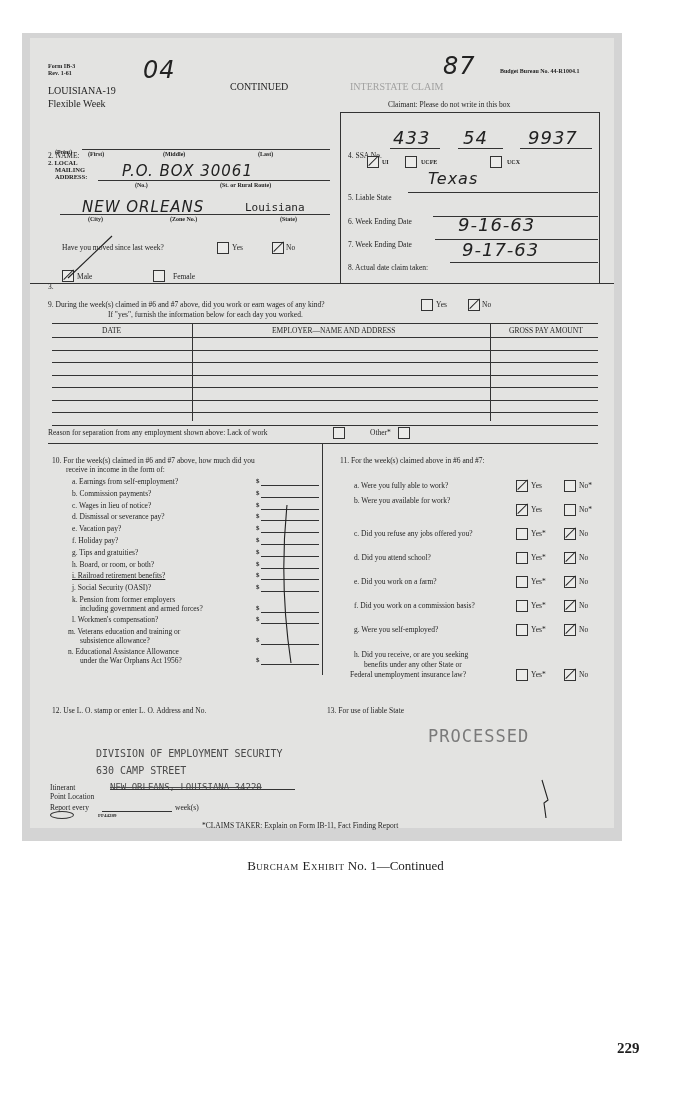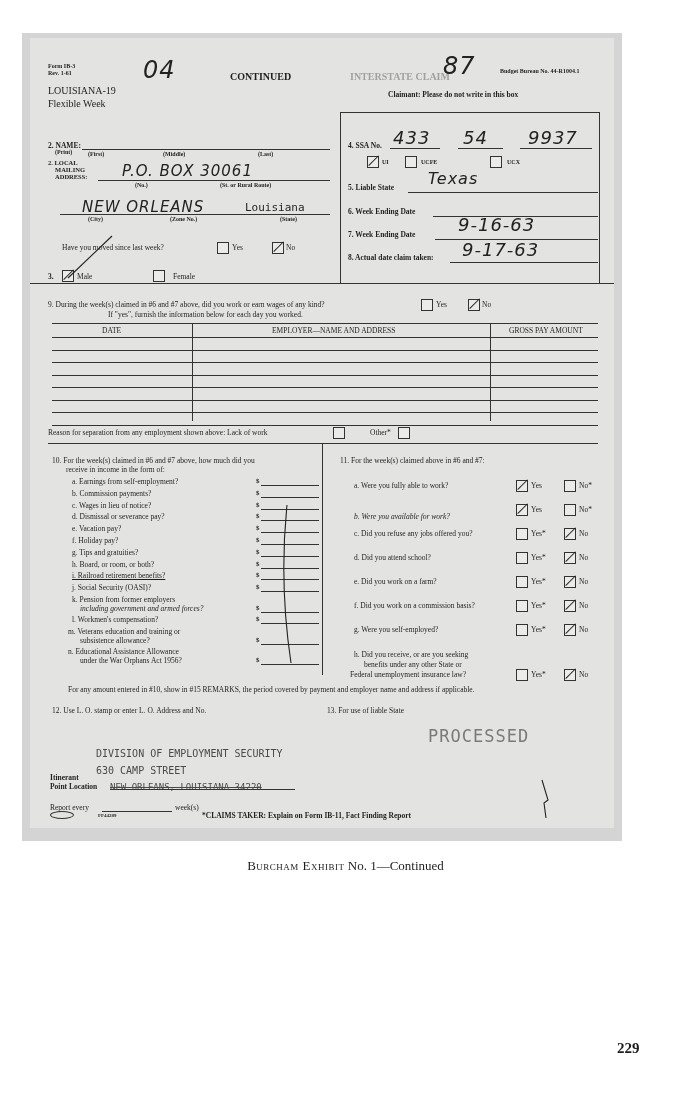--- a/index.html
+++ b/index.html
@@ -4,21 +4,21 @@
 <style>
   html, body { margin:0; padding:0; }
   body { width:691px; height:1094px; background:#ffffff; position:relative; overflow:hidden;
          font-family:"Liberation Serif", "DejaVu Serif", serif; color:#1e1e1e; }
   .scan { position:absolute; left:22px; top:33px; width:600px; height:808px; background:#d4d4d4; }
   .form { position:absolute; left:30px; top:38px; width:584px; height:790px; background:#e3e3e1; }
   .abs { position:absolute; }
   .tiny { font-size:6px; font-weight:bold; line-height:7px; }
   .sm { font-size:7.5px; }
   .md { font-size:9px; }
-  .bold { font-weight:bold; }
+  .bold { font-weight:normal;margin-top:10px; }
   .hand { font-family:"DejaVu Sans", sans-serif; font-style:italic; color:#222; letter-spacing:1px; }
   .line { position:absolute; height:0; border-top:1px solid #333; }
   .vline { position:absolute; width:0; border-left:1px solid #333; }
   .box { position:absolute; width:10px; height:10px; border:1px solid #333; background:#ebebe9; }
   .chk::after { content:""; position:absolute; left:1px; top:-6px; width:14px; height:14px;
                 border-bottom:1.2px solid #222; transform:rotate(-45deg); transform-origin:left bottom; }
   .stamp { font-family:"DejaVu Sans Mono", monospace; color:#4a4a4a; }
   .caption { position:absolute; left:0; width:691px; top:858px; text-align:center; font-size:13px; }
   .caption .sc { font-variant:small-caps; letter-spacing:0.5px; }
   .pageno { position:absolute; left:617px; top:1040px; font-size:15px; font-weight:bold; }
@@ -177,21 +177,21 @@
       <div class="rowlbl" style="left: 42px; top: 521.6px;">h. Board, or room, or both?</div>
       <div class="dollar" style="left: 226px; top: 521.6px;">$</div>
       <div class="line" style="left: 231px; top: 529.6px; width: 58px;"></div>
       <div class="rowlbl" style="left: 42px; top: 533.4px; text-decoration: underline;">i. Railroad retirement benefits?</div>
       <div class="dollar" style="left: 226px; top: 533.4px;">$</div>
       <div class="line" style="left: 231px; top: 541.4px; width: 58px;"></div>
       <div class="rowlbl" style="left: 42px; top: 545.2px;">j. Social Security (OASI)?</div>
       <div class="dollar" style="left: 226px; top: 545.2px;">$</div>
       <div class="line" style="left: 231px; top: 553.2px; width: 58px;"></div>
       <div class="rowlbl" style="left: 42px; top: 557px;">k. Pension from former employers</div>
-      <div class="rowlbl" style="left: 50px; top: 565.5px; font-style: italic;">including government and armed forces?</div>
+      <div class="rowlbl" style="left: 50px; top: 565.5px;">including government and armed forces?</div>
       <div class="dollar" style="left: 226px; top: 565.5px;">$</div>
       <div class="line" style="left: 231px; top: 573.5px; width: 58px;"></div>
       <div class="rowlbl" style="left: 42px; top: 577.3px;">l. Workmen's compensation?</div>
       <div class="dollar" style="left: 226px; top: 577.3px;">$</div>
       <div class="line" style="left: 231px; top: 585.3px; width: 58px;"></div>
       <div class="rowlbl" style="left: 38px; top: 589.1px;">m. Veterans education and training or</div>
       <div class="rowlbl" style="left: 50px; top: 597.6px;">subsistence allowance?</div>
       <div class="dollar" style="left: 226px; top: 597.6px;">$</div>
       <div class="line" style="left: 231px; top: 605.6px; width: 58px;"></div>
       <div class="rowlbl" style="left: 38px; top: 609.4px;">n. Educational Assistance Allowance</div>
@@ -203,21 +203,21 @@
       </svg>
     </div>
 
   <div class="abs sm" style="left:310px;top:418px;">11. For the week(s) claimed above in #6 and #7:</div>
   <div id="q11-list">
       <div class="rowlbl" style="left: 324px; top: 443px;">a. Were you fully able to work?</div>
       <div class="box chk" style="left: 486px; top: 442px;"></div>
       <div class="rowlbl" style="left: 501px; top: 443px;">Yes</div>
       <div class="box" style="left: 534px; top: 442px;"></div>
       <div class="rowlbl" style="left: 549px; top: 443px;">No*</div>
-      <div class="rowlbl" style="left: 324px; top: 474px; font-style: italic;">b. Were you available for work?</div>
+      <div class="rowlbl" style="left: 324px; top: 458px;">b. Were you available for work?</div>
       <div class="box chk" style="left: 486px; top: 466px;"></div>
       <div class="rowlbl" style="left: 501px; top: 467px;">Yes</div>
       <div class="box" style="left: 534px; top: 466px;"></div>
       <div class="rowlbl" style="left: 549px; top: 467px;">No*</div>
       <div class="rowlbl" style="left: 324px; top: 491px;">c. Did you refuse any jobs offered you?</div>
       <div class="box" style="left: 486px; top: 490px;"></div>
       <div class="rowlbl" style="left: 501px; top: 491px;">Yes*</div>
       <div class="box chk" style="left: 534px; top: 490px;"></div>
       <div class="rowlbl" style="left: 549px; top: 491px;">No</div>
       <div class="rowlbl" style="left: 324px; top: 515px;">d. Did you attend school?</div>
@@ -242,21 +242,20 @@
       <div class="rowlbl" style="left: 549px; top: 587px;">No</div>
       <div class="rowlbl" style="left: 324px; top: 612px;">h. Did you receive, or are you seeking</div>
       <div class="rowlbl" style="left: 334px; top: 622px;">benefits under any other State or</div>
       <div class="rowlbl" style="left: 320px; top: 632px; text-align: center;">Federal unemployment insurance law?</div>
       <div class="box" style="left: 486px; top: 631px;"></div>
       <div class="rowlbl" style="left: 501px; top: 632px;">Yes*</div>
       <div class="box chk" style="left: 534px; top: 631px;"></div>
       <div class="rowlbl" style="left: 549px; top: 632px;">No</div>
     </div>
 
-  <div class="abs sm" style="left:38px;top:647px;">For any amount entered in #10, show in #15 REMARKS, the period covered by payment and employer name and address if applicable.</div>
 
   <div class="abs sm" style="left:22px;top:668px;text-align:center;">12. Use L. O. stamp or enter L. O. Address and No.</div>
   <div class="abs sm" style="left:297px;top:668px;">13. For use of liable State</div>
 
   <div class="abs stamp" style="left:66px;top:710px;font-size:10px;">DIVISION OF EMPLOYMENT SECURITY</div>
   <div class="abs stamp" style="left:66px;top:727px;font-size:10px;">630 CAMP STREET</div>
   <div class="abs stamp" style="left:80px;top:744px;font-size:9px;text-decoration:line-through;">NEW ORLEANS, LOUISIANA  34220</div>
   <div class="abs stamp" style="left:398px;top:688px;font-size:17px;color:#7a7a7a;letter-spacing:1px;">PROCESSED</div>
   <svg class="abs" style="left:510px;top:740px;" width="20" height="50">
       <path d="M2 2 L8 22 L4 25 L6 40" stroke="#222" stroke-width="1.1" fill="none"></path>

